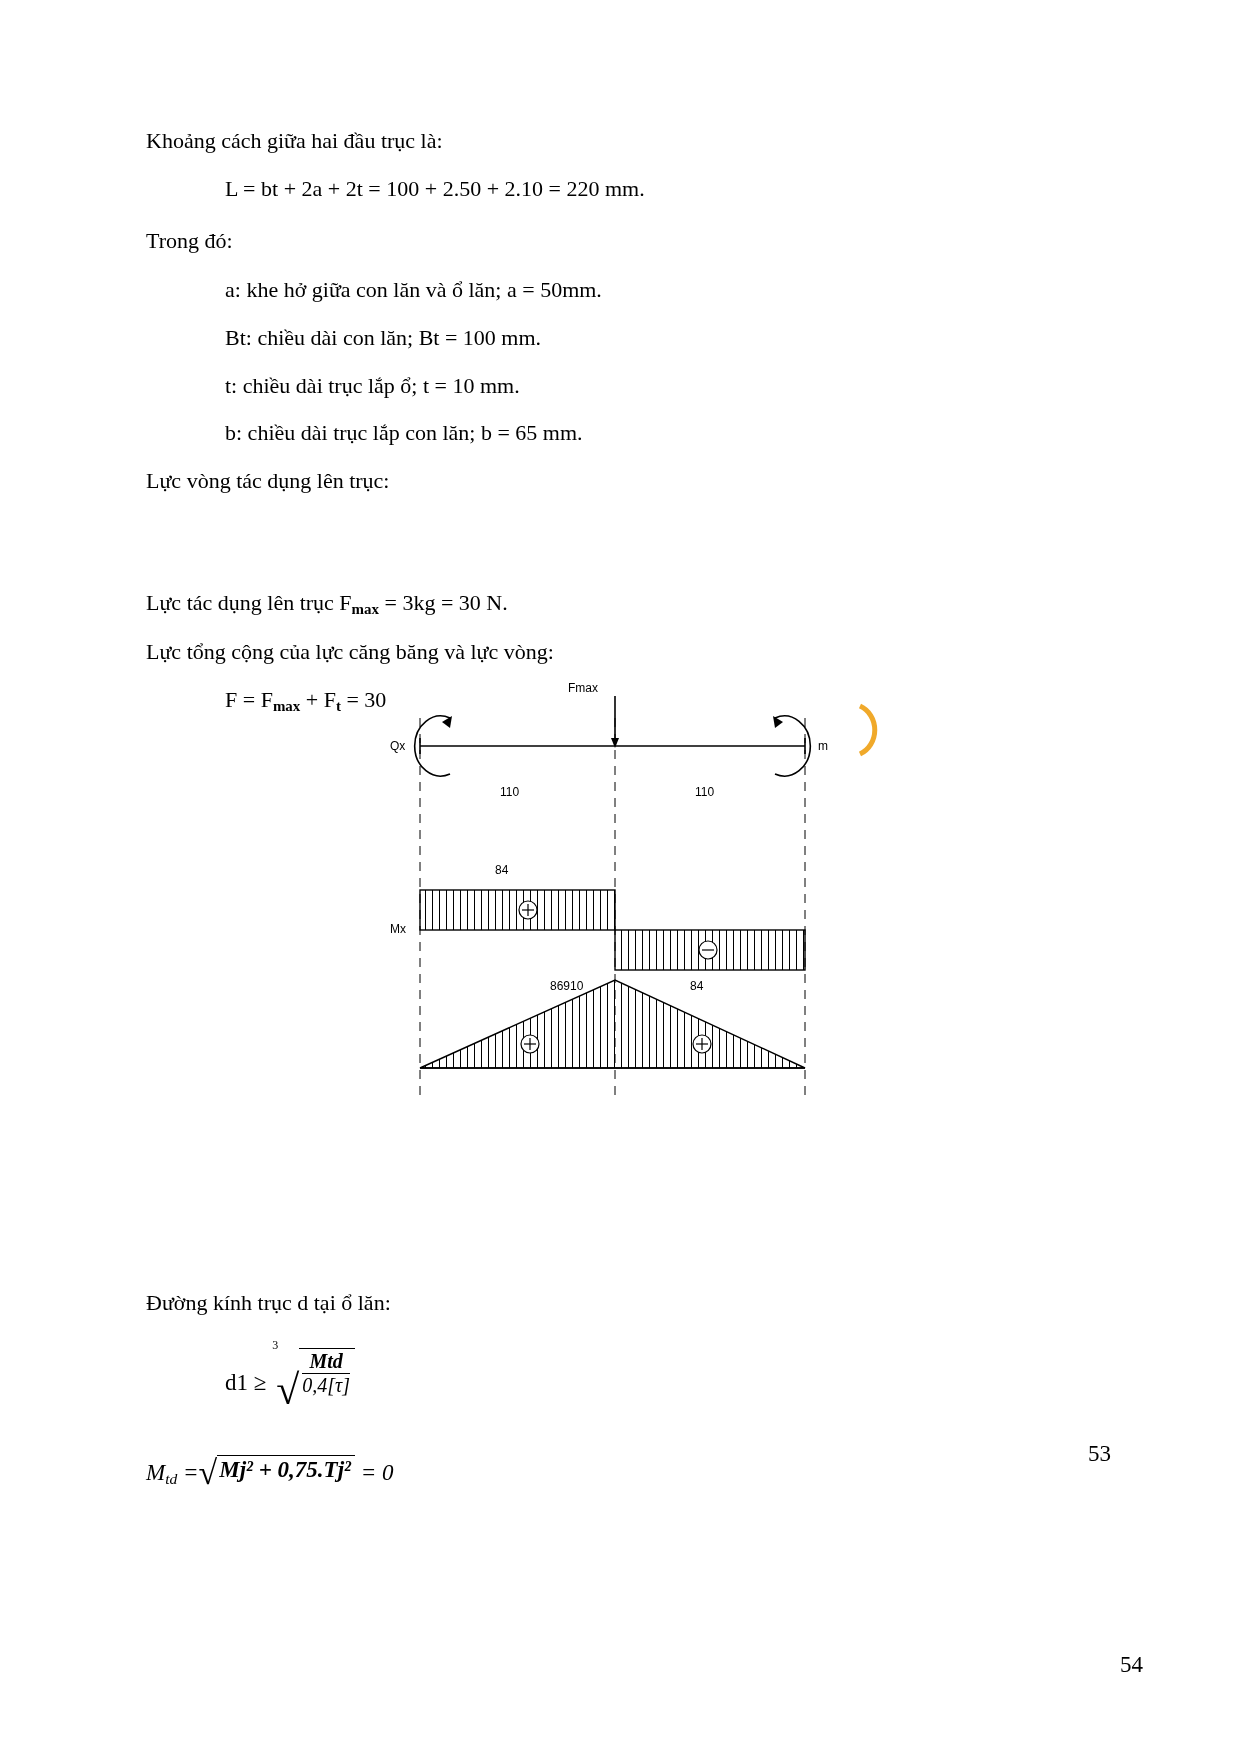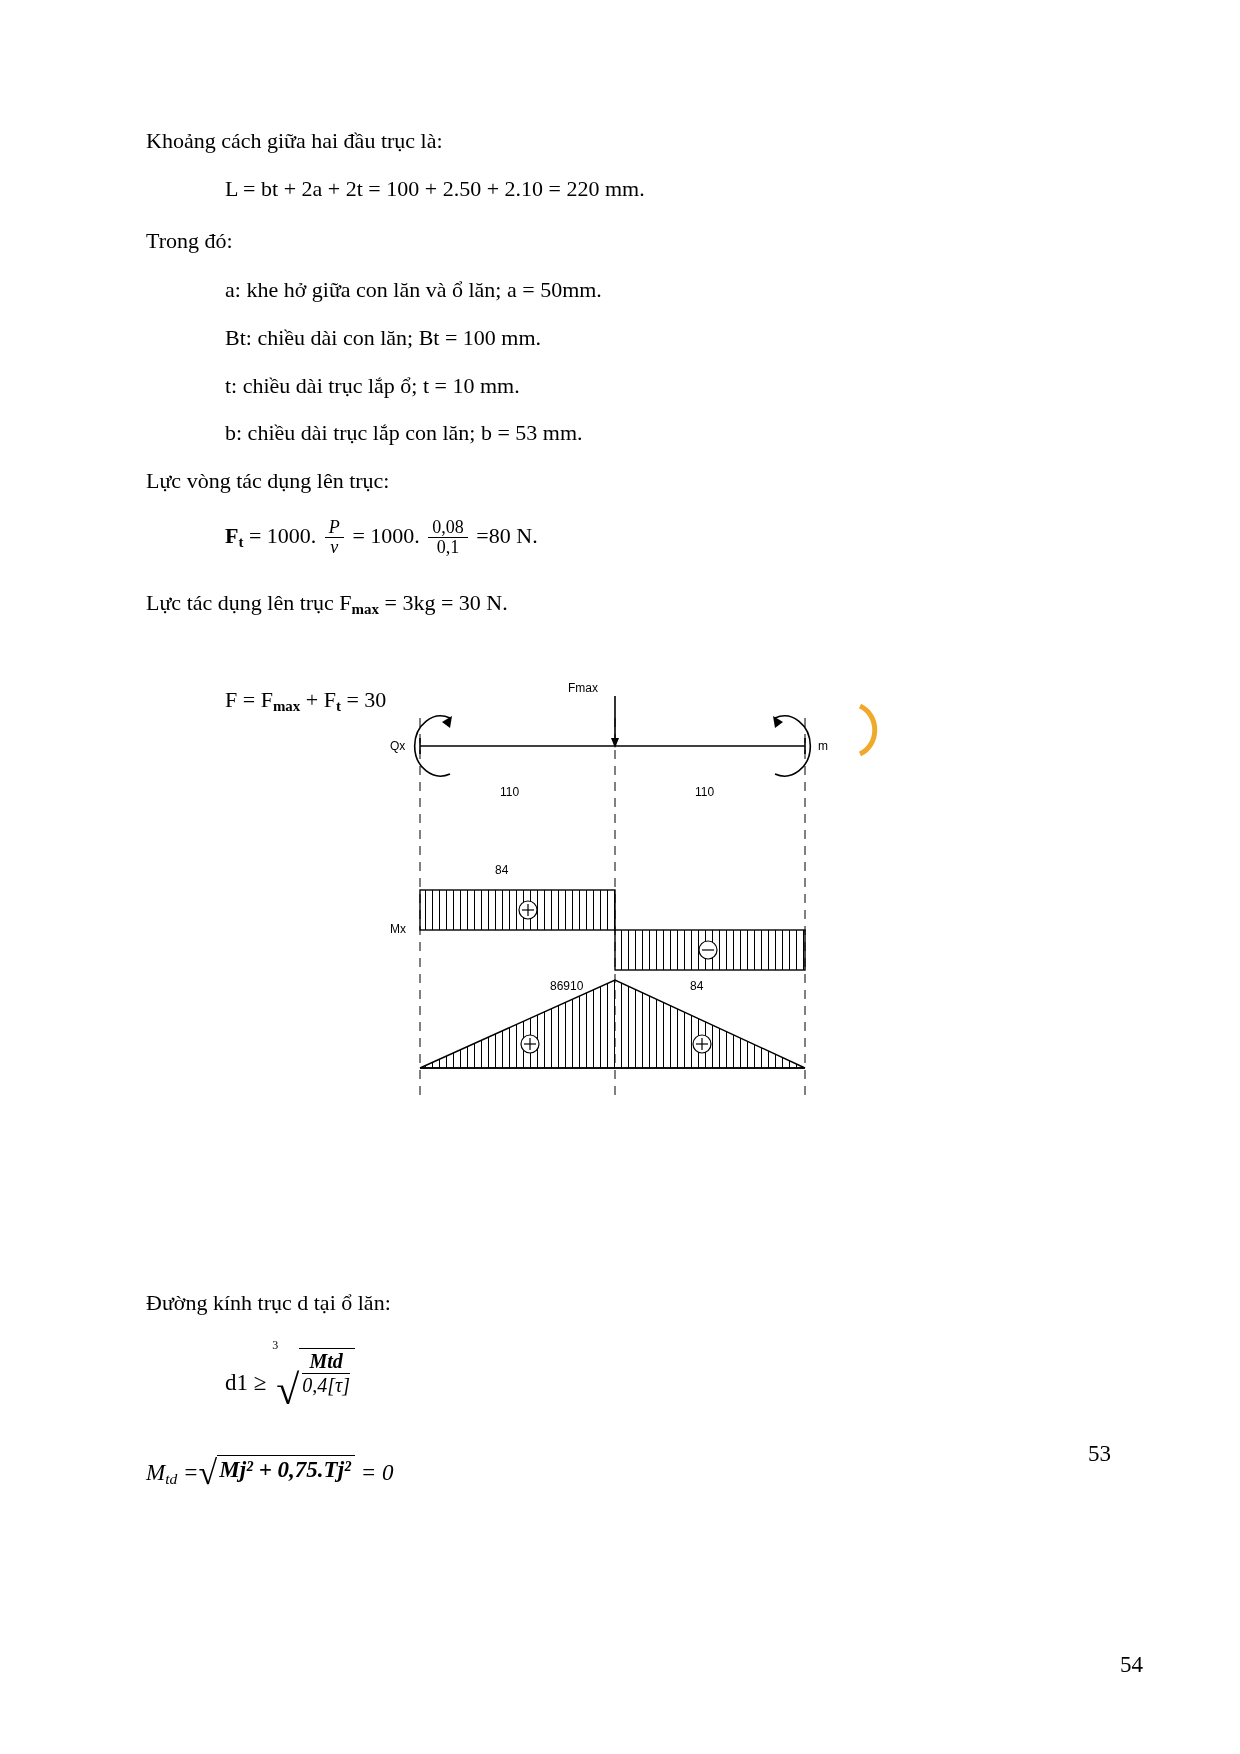--- a/index.html
+++ b/index.html
@@ -135,32 +135,30 @@
 
   <div class="body-text indent1" style="top:128px">Khoảng cách giữa hai đầu trục là:</div>
 
   <div class="body-text indent3" style="top:176px">L = bt + 2a + 2t = 100 + 2.50 + 2.10 = 220 mm.</div>
 
   <div class="body-text indent1" style="top:228px">Trong đó:</div>
 
   <div class="body-text indent3" style="top:277px">a: khe hở giữa con lăn và ổ lăn; a = 50mm.</div>
   <div class="body-text indent3" style="top:325px">Bt: chiều dài con lăn; Bt = 100 mm.</div>
   <div class="body-text indent3" style="top:373px">t: chiều dài trục lắp ổ; t = 10 mm.</div>
-  <div class="body-text indent3" style="top:420px">b: chiều dài trục lắp con lăn; b = 53 mm.</div>
+  <div class="body-text indent3" style="top:420px">b: chiều dài trục lắp con lăn; b = 65 mm.</div>
 
   <div class="body-text indent1" style="top:468px">Lực vòng tác dụng lên trục:</div>
 
-  <div class="body-text indent3" style="top:518px">
-    <span class="bold">F</span><sub class="bold">t</sub><span> = 1000. </span><span class="frac"><span class="num ital">P</span><span class="den ital">v</span></span><span> = 1000. </span><span class="frac"><span class="num">0,08</span><span class="den">0,1</span></span><span> =80 N.</span>
-  </div>
 
   <div class="body-text indent1" style="top:590px">
     <span>Lực tác dụng lên trục F</span><sub class="bold">max</sub><span> = 3kg = 30 N.</span>
   </div>
 
+  <div class="body-text indent1" style="top:639px">Lực tổng cộng của lực căng băng và lực vòng:</div>
 
   <div class="body-text indent3" style="top:687px">
     <span>F = F</span><sub class="bold">max</sub><span> + F</span><sub class="bold">t</sub><span> = 30 + 128 = 158 N.</span>
   </div>
 
   <div class="figure">
     <svg width="530" height="485" viewBox="0 0 530 485" xmlns="http://www.w3.org/2000/svg">
       <defs>
         <pattern id="hatchV" width="7" height="10" patternUnits="userSpaceOnUse">
           <line x1="0.5" y1="0" x2="0.5" y2="10" stroke="#000" stroke-width="1"></line>

